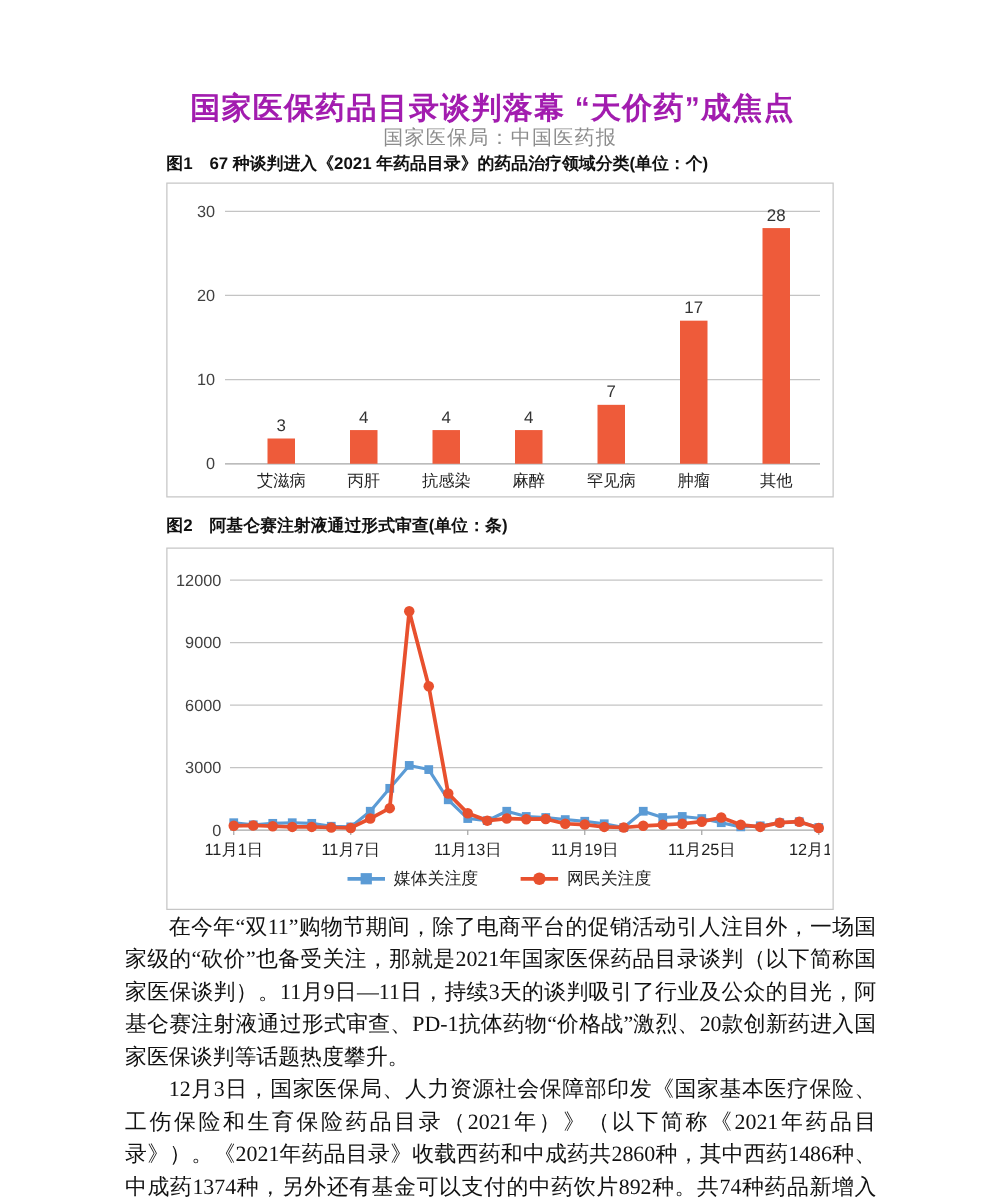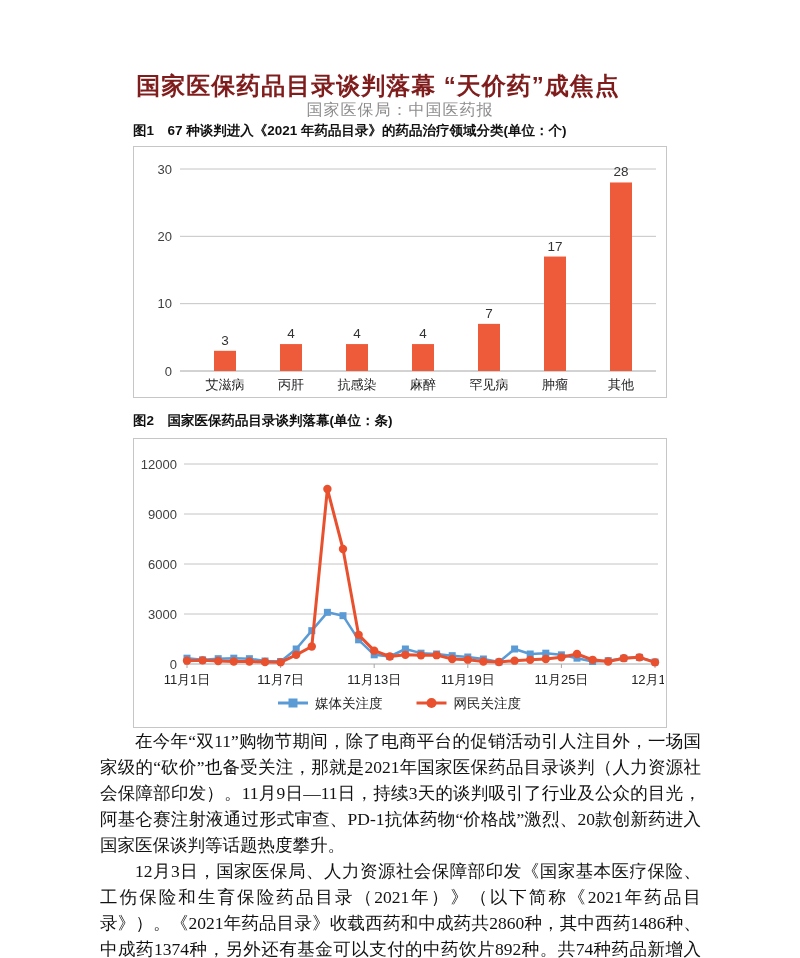--- a/index.html
+++ b/index.html
@@ -1,20 +1,20 @@
 <!DOCTYPE html>
 <html><head>
 <meta charset="utf-8">
 <style>
   html,body{margin:0;padding:0;background:#ffffff;}
   .page{position:relative;width:800px;height:958px;background:#ffffff;overflow:hidden;
         font-family:"Liberation Serif","DejaVu Serif",serif;color:#1a1a1a;}
   .title{position:absolute;top:54px;left:0;width:756px;text-align:center;
          font-family:"Liberation Sans","DejaVu Sans",sans-serif;
-         font-weight:bold;font-size:24px;letter-spacing:1px;color:#7f1d1d;}
+         font-weight:bold;font-size:24px;letter-spacing:1px;color:#a21caf;padding-left:16px;}
   .source{position:absolute;top:100px;left:0;width:800px;text-align:center;
           font-size:16px;color:#8c8c8c;letter-spacing:1px;}
   .fig-caption{position:absolute;left:133px;width:540px;
                font-family:"Liberation Sans","DejaVu Sans",sans-serif;
                font-weight:bold;font-size:13.5px;color:#111;}
   .cap1{top:122px;}
   .cap2{top:412px;}
   .chart-box{position:absolute;left:133px;width:532px;background:#fff;border:1px solid #c6c6c6;}
   .box1{top:146px;height:250px;}
   .box2{top:438px;height:288px;}
@@ -66,21 +66,21 @@
           <rect x="410" y="109.53333333333333" width="22" height="114.46666666666667" fill="#ee5b3a"></rect>
           <text x="421" y="103.53333333333333" text-anchor="middle" font-size="13.5" fill="#333">17</text>
           <text x="421" y="242" text-anchor="middle" font-size="13" fill="#222">肿瘤</text>
           <rect x="476" y="35.46666666666667" width="22" height="188.53333333333333" fill="#ee5b3a"></rect>
           <text x="487" y="29.46666666666667" text-anchor="middle" font-size="13.5" fill="#333">28</text>
           <text x="487" y="242" text-anchor="middle" font-size="13" fill="#222">其他</text>
         </g>
       </svg>
   </div>
 
-  <div class="fig-caption cap2">图2　国家医保药品目录谈判落幕(单位：条)</div>
+  <div class="fig-caption cap2">图2　阿基仑赛注射液通过形式审查(单位：条)</div>
 
   <div class="chart-box box2">
     <svg id="chart2" width="530" height="286" viewBox="0 0 530 286">
         <g>
           <line x1="50" y1="225" x2="524" y2="225" stroke="#a6a6a6" stroke-width="1"></line>
           <text x="43" y="229.5" text-anchor="end" font-size="13" fill="#404040">0</text>
           <line x1="50" y1="175" x2="524" y2="175" stroke="#c4c4c4" stroke-width="1"></line>
           <text x="43" y="179.5" text-anchor="end" font-size="13" fill="#404040">3000</text>
           <line x1="50" y1="125" x2="524" y2="125" stroke="#c4c4c4" stroke-width="1"></line>
           <text x="43" y="129.5" text-anchor="end" font-size="13" fill="#404040">6000</text>
@@ -174,18 +174,18 @@
           <rect x="154.5" y="259.5" width="9" height="9" fill="#5b9bd5"></rect>
           <text x="181" y="268.5" font-size="13.5" fill="#222">媒体关注度</text>
           <line x1="282.5" y1="264" x2="312.5" y2="264" stroke="#e8502e" stroke-width="3"></line>
           <circle cx="297.5" cy="264" r="5" fill="#e8502e"></circle>
           <text x="319.5" y="268.5" font-size="13.5" fill="#222">网民关注度</text>
         </g>
       </svg>
   </div>
 
   <div class="body-text">
-    <p>在今年“双11”购物节期间，除了电商平台的促销活动引人注目外，一场国家级的“砍价”也备受关注，那就是2021年国家医保药品目录谈判（人力资源社会保障部印发）。11月9日—11日，持续3天的谈判吸引了行业及公众的目光，阿基仑赛注射液通过形式审查、PD-1抗体药物“价格战”激烈、20款创新药进入国家医保谈判等话题热度攀升。</p>
+    <p>在今年“双11”购物节期间，除了电商平台的促销活动引人注目外，一场国家级的“砍价”也备受关注，那就是2021年国家医保药品目录谈判（以下简称国家医保谈判）。11月9日—11日，持续3天的谈判吸引了行业及公众的目光，阿基仑赛注射液通过形式审查、PD-1抗体药物“价格战”激烈、20款创新药进入国家医保谈判等话题热度攀升。</p>
     <p>12月3日，国家医保局、人力资源社会保障部印发《国家基本医疗保险、工伤保险和生育保险药品目录（2021年）》（以下简称《2021年药品目录》）。《2021年药品目录》收载西药和中成药共2860种，其中西药1486种、中成药1374种，另外还有基金可以支付的中药饮片892种。共74种药品新增入目录，其中7种药品直接调入目录、67种谈判进入目录；11种药品被调出目录。</p>
 
   </div>
 
 </div>
 
 </body></html>

